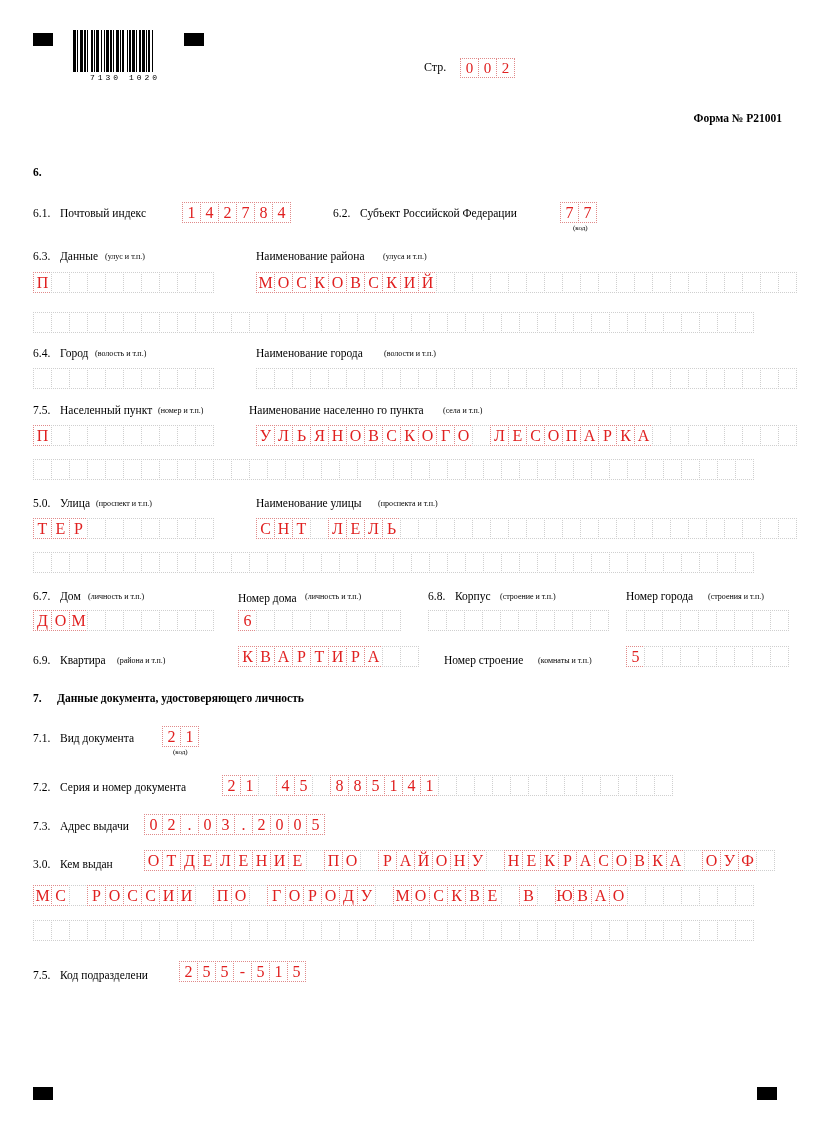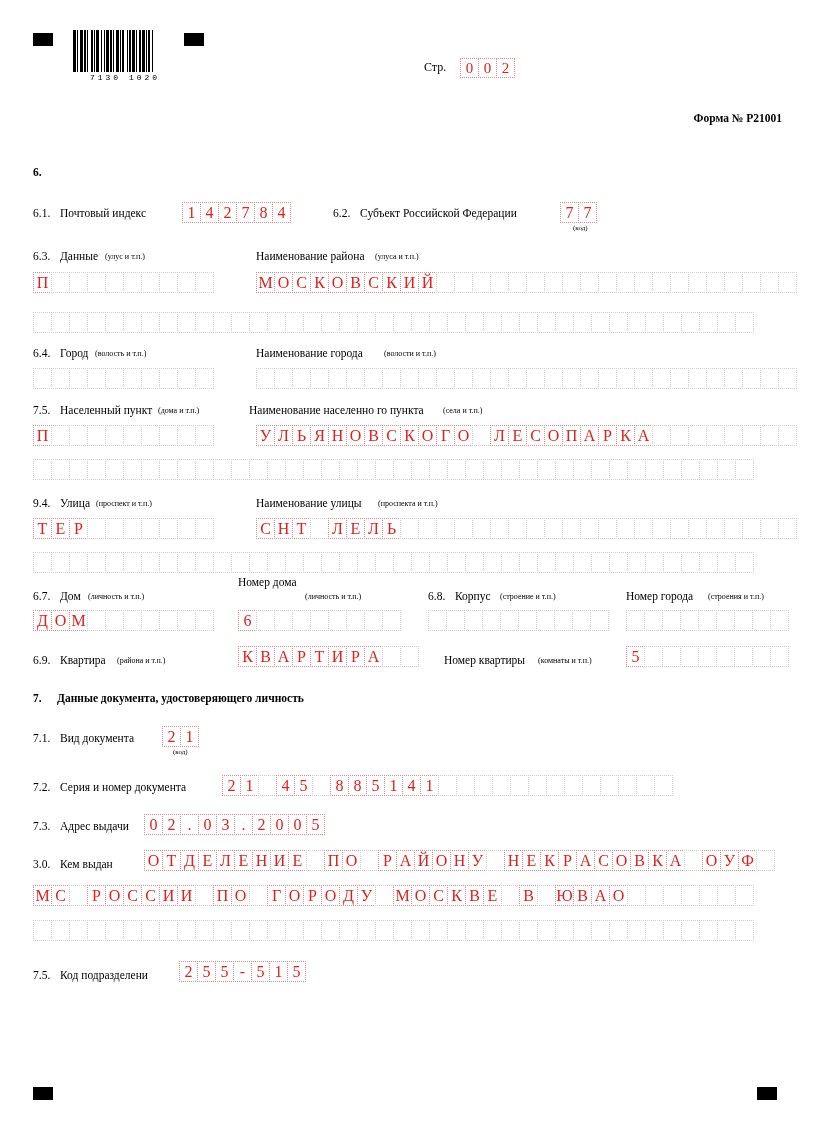--- a/index.html
+++ b/index.html
@@ -185,21 +185,21 @@
   <div class="cells" id="subject-cells" style="left:560px; top:202px;">
       <div class="cell filled" style="width: 19px; height: 21px; line-height: 20px; font-size: 16px;">7</div>
       <div class="cell filled" style="width: 19px; height: 21px; line-height: 20px; font-size: 16px;">7</div>
     </div>
   <div class="lbl-tiny" style="left:573px; top:224px;">(код)</div>
 
   <div class="lbl" style="left:33px; top:250px;">6.3.</div>
   <div class="lbl" style="left:60px; top:250px;">Данные</div>
   <div class="lbl-sm" style="left:105px; top:252px;">(улус и т.п.)</div>
   <div class="lbl" style="left:256px; top:250px;">Наименование района</div>
-  <div class="lbl-sm" style="left:375px; top:252px;">(улуса и т.п.)</div>
+  <div class="lbl-sm" style="left:383px; top:252px;">(улуса и т.п.)</div>
   <div class="cells" id="region-type" style="left:33px; top:272px;">
       <div class="cell filled" style="width: 19px; height: 21px; line-height: 20px; font-size: 16px;">П</div>
       <div class="cell dark" style="width: 19px; height: 21px; line-height: 20px; font-size: 16px;"></div>
       <div class="cell dark" style="width: 19px; height: 21px; line-height: 20px; font-size: 16px;"></div>
       <div class="cell dark" style="width: 19px; height: 21px; line-height: 20px; font-size: 16px;"></div>
       <div class="cell dark" style="width: 19px; height: 21px; line-height: 20px; font-size: 16px;"></div>
       <div class="cell dark" style="width: 19px; height: 21px; line-height: 20px; font-size: 16px;"></div>
       <div class="cell dark" style="width: 19px; height: 21px; line-height: 20px; font-size: 16px;"></div>
       <div class="cell dark" style="width: 19px; height: 21px; line-height: 20px; font-size: 16px;"></div>
       <div class="cell dark" style="width: 19px; height: 21px; line-height: 20px; font-size: 16px;"></div>
@@ -325,21 +325,21 @@
       <div class="cell dark" style="width: 19px; height: 21px; line-height: 20px; font-size: 16px;"></div>
       <div class="cell dark" style="width: 19px; height: 21px; line-height: 20px; font-size: 16px;"></div>
       <div class="cell dark" style="width: 19px; height: 21px; line-height: 20px; font-size: 16px;"></div>
       <div class="cell dark" style="width: 19px; height: 21px; line-height: 20px; font-size: 16px;"></div>
       <div class="cell dark" style="width: 19px; height: 21px; line-height: 20px; font-size: 16px;"></div>
       <div class="cell dark" style="width: 19px; height: 21px; line-height: 20px; font-size: 16px;"></div>
     </div>
 
   <div class="lbl" style="left:33px; top:404px;">7.5.</div>
   <div class="lbl" style="left:60px; top:404px;">Населенный пункт</div>
-  <div class="lbl-sm" style="left:158px; top:406px;">(дома и т.п.)</div>
+  <div class="lbl-sm" style="left:158px; top:406px;">(номер и т.п.)</div>
   <div class="lbl" style="left:249px; top:404px;">Наименование населенно го пункта</div>
   <div class="lbl-sm" style="left:443px; top:406px;">(села и т.п.)</div>
   <div class="cells" id="loc-type" style="left:33px; top:425px;">
       <div class="cell filled" style="width: 19px; height: 21px; line-height: 20px; font-size: 16px;">П</div>
       <div class="cell dark" style="width: 19px; height: 21px; line-height: 20px; font-size: 16px;"></div>
       <div class="cell dark" style="width: 19px; height: 21px; line-height: 20px; font-size: 16px;"></div>
       <div class="cell dark" style="width: 19px; height: 21px; line-height: 20px; font-size: 16px;"></div>
       <div class="cell dark" style="width: 19px; height: 21px; line-height: 20px; font-size: 16px;"></div>
       <div class="cell dark" style="width: 19px; height: 21px; line-height: 20px; font-size: 16px;"></div>
       <div class="cell dark" style="width: 19px; height: 21px; line-height: 20px; font-size: 16px;"></div>
@@ -415,21 +415,21 @@
       <div class="cell dark" style="width: 19px; height: 21px; line-height: 20px; font-size: 16px;"></div>
       <div class="cell dark" style="width: 19px; height: 21px; line-height: 20px; font-size: 16px;"></div>
       <div class="cell dark" style="width: 19px; height: 21px; line-height: 20px; font-size: 16px;"></div>
       <div class="cell dark" style="width: 19px; height: 21px; line-height: 20px; font-size: 16px;"></div>
       <div class="cell dark" style="width: 19px; height: 21px; line-height: 20px; font-size: 16px;"></div>
       <div class="cell dark" style="width: 19px; height: 21px; line-height: 20px; font-size: 16px;"></div>
       <div class="cell dark" style="width: 19px; height: 21px; line-height: 20px; font-size: 16px;"></div>
       <div class="cell dark" style="width: 19px; height: 21px; line-height: 20px; font-size: 16px;"></div>
     </div>
 
-  <div class="lbl" style="left:33px; top:497px;">9.4.</div>
+  <div class="lbl" style="left:33px; top:497px;">5.0.</div>
   <div class="lbl" style="left:60px; top:497px;">Улица</div>
   <div class="lbl-sm" style="left:96px; top:499px;">(проспект и т.п.)</div>
   <div class="lbl" style="left:256px; top:497px;">Наименование улицы</div>
   <div class="lbl-sm" style="left:378px; top:499px;">(проспекта и т.п.)</div>
   <div class="cells" id="street-type" style="left:33px; top:518px;">
       <div class="cell filled" style="width: 19px; height: 21px; line-height: 20px; font-size: 16px;">Т</div>
       <div class="cell filled" style="width: 19px; height: 21px; line-height: 20px; font-size: 16px;">Е</div>
       <div class="cell filled" style="width: 19px; height: 21px; line-height: 20px; font-size: 16px;">Р</div>
       <div class="cell dark" style="width: 19px; height: 21px; line-height: 20px; font-size: 16px;"></div>
       <div class="cell dark" style="width: 19px; height: 21px; line-height: 20px; font-size: 16px;"></div>
@@ -510,21 +510,21 @@
       <div class="cell dark" style="width: 19px; height: 21px; line-height: 20px; font-size: 16px;"></div>
       <div class="cell dark" style="width: 19px; height: 21px; line-height: 20px; font-size: 16px;"></div>
       <div class="cell dark" style="width: 19px; height: 21px; line-height: 20px; font-size: 16px;"></div>
       <div class="cell dark" style="width: 19px; height: 21px; line-height: 20px; font-size: 16px;"></div>
       <div class="cell dark" style="width: 19px; height: 21px; line-height: 20px; font-size: 16px;"></div>
     </div>
 
   <div class="lbl" style="left:33px; top:590px;">6.7.</div>
   <div class="lbl" style="left:60px; top:590px;">Дом</div>
   <div class="lbl-sm" style="left:88px; top:592px;">(личность и т.п.)</div>
-  <div class="lbl" style="left:238px; top:576px;">Номер дома</div>
+  <div class="lbl" style="left:238px; top:592px;">Номер дома</div>
   <div class="lbl-sm" style="left:305px; top:592px;">(личность и т.п.)</div>
 
   <div class="lbl" style="left:428px; top:590px;">6.8.</div>
   <div class="lbl" style="left:455px; top:590px;">Корпус</div>
   <div class="lbl-sm" style="left:500px; top:592px;">(строение и т.п.)</div>
   <div class="lbl" style="left:626px; top:590px;">Номер города</div>
   <div class="lbl-sm" style="left:708px; top:592px;">(строения и т.п.)</div>
 
   <div class="cells" id="house-type" style="left:33px; top:610px;">
       <div class="cell filled" style="width: 19px; height: 21px; line-height: 20px; font-size: 16px;">Д</div>
@@ -569,21 +569,21 @@
       <div class="cell dark" style="width: 19px; height: 21px; line-height: 20px; font-size: 16px;"></div>
       <div class="cell dark" style="width: 19px; height: 21px; line-height: 20px; font-size: 16px;"></div>
       <div class="cell dark" style="width: 19px; height: 21px; line-height: 20px; font-size: 16px;"></div>
       <div class="cell dark" style="width: 19px; height: 21px; line-height: 20px; font-size: 16px;"></div>
       <div class="cell dark" style="width: 19px; height: 21px; line-height: 20px; font-size: 16px;"></div>
     </div>
 
   <div class="lbl" style="left:33px; top:654px;">6.9.</div>
   <div class="lbl" style="left:60px; top:654px;">Квартира</div>
   <div class="lbl-sm" style="left:117px; top:656px;">(района и т.п.)</div>
-  <div class="lbl" style="left:444px; top:654px;">Номер квартиры</div>
+  <div class="lbl" style="left:444px; top:654px;">Номер строение</div>
   <div class="lbl-sm" style="left:538px; top:656px;">(комнаты и т.п.)</div>
   <div class="cells" id="flat-type" style="left:238px; top:646px;">
       <div class="cell filled" style="width: 19px; height: 21px; line-height: 20px; font-size: 16px;">К</div>
       <div class="cell filled" style="width: 19px; height: 21px; line-height: 20px; font-size: 16px;">В</div>
       <div class="cell filled" style="width: 19px; height: 21px; line-height: 20px; font-size: 16px;">А</div>
       <div class="cell filled" style="width: 19px; height: 21px; line-height: 20px; font-size: 16px;">Р</div>
       <div class="cell filled" style="width: 19px; height: 21px; line-height: 20px; font-size: 16px;">Т</div>
       <div class="cell filled" style="width: 19px; height: 21px; line-height: 20px; font-size: 16px;">И</div>
       <div class="cell filled" style="width: 19px; height: 21px; line-height: 20px; font-size: 16px;">Р</div>
       <div class="cell filled" style="width: 19px; height: 21px; line-height: 20px; font-size: 16px;">А</div>

